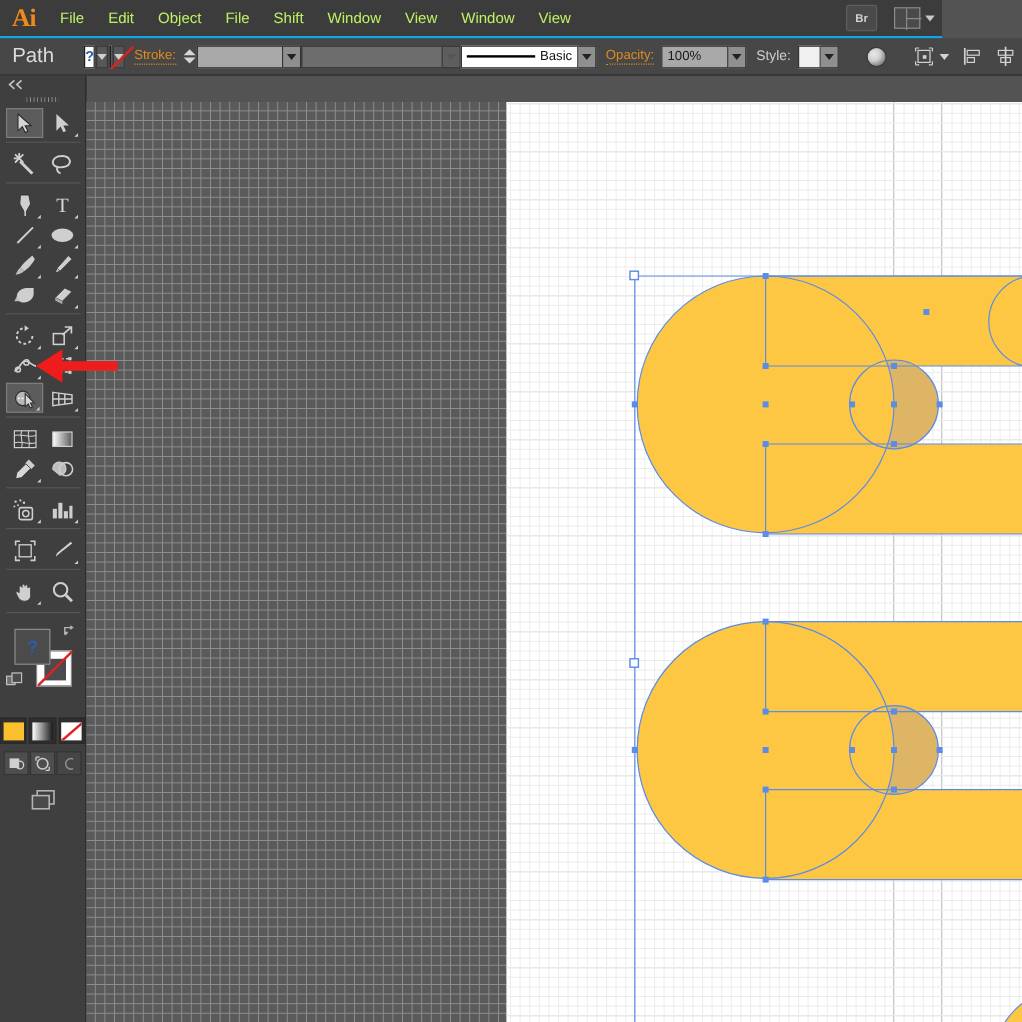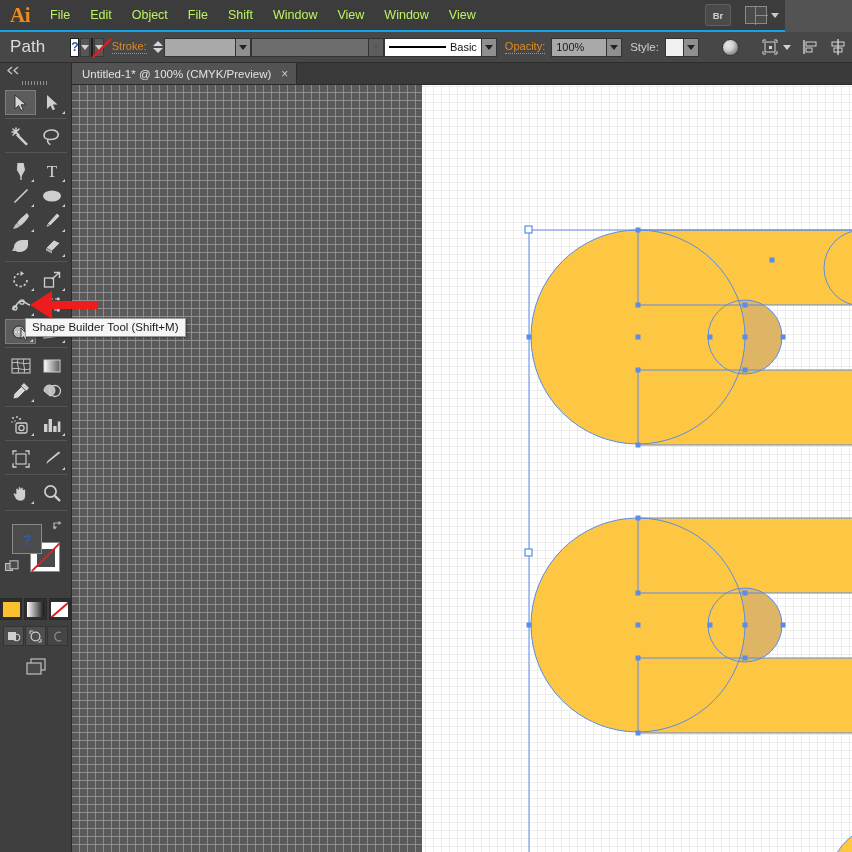--- a/index.html
+++ b/index.html
@@ -384,26 +384,20 @@
       <svg class="icn" width="18" height="18" viewBox="0 0 18 18">
         <g fill="none" stroke="#d2d2d2" stroke-width="1.4">
           <path d="M9 1v16"></path>
         </g>
         <rect x="3" y="4" width="12" height="4" fill="none" stroke="#d2d2d2"></rect>
         <rect x="5" y="10" width="8" height="4" fill="none" stroke="#d2d2d2"></rect>
       </svg>
     </div>
   </div>
 
-  <div id="tabbar">
-    <div id="doctab">
-      <span id="doctab-title">Untitled-1* @ 100% (CMYK/Preview)</span>
-      <span id="doctab-close">×</span>
-    </div>
-  </div>
 
   <div id="toolpanel">
     <div id="tp-collapse">
       <svg width="14" height="9" viewBox="0 0 14 9">
         <path d="M6 1L2 4.5L6 8 M12 1L8 4.5L12 8" fill="none" stroke="#c0c0c0" stroke-width="1.4"></path>
       </svg>
     </div>
     <div id="tp-grip"></div>
 
     <div class="tool-grid">
@@ -809,17 +803,14 @@
         <circle cx="818" cy="800" r="62" fill="none" stroke="#5a8ce8" stroke-width="1"></circle>
         <rect x="753.5" y="797.5" width="5" height="5" fill="#5a8ce8"></rect>
       </g>
     </svg>
   </div>
 
   <svg id="redarrow" width="72" height="36" viewBox="0 0 72 36">
     <path d="M70 14 H24 V4 L2 18 L24 32 V22 H70 Z" fill="#ee1c1c"></path>
   </svg>
 
-  <div id="tooltip">
-    <span>Shape Builder Tool (Shift+M)</span>
-  </div>
 
 </div>
 
 </body></html>

